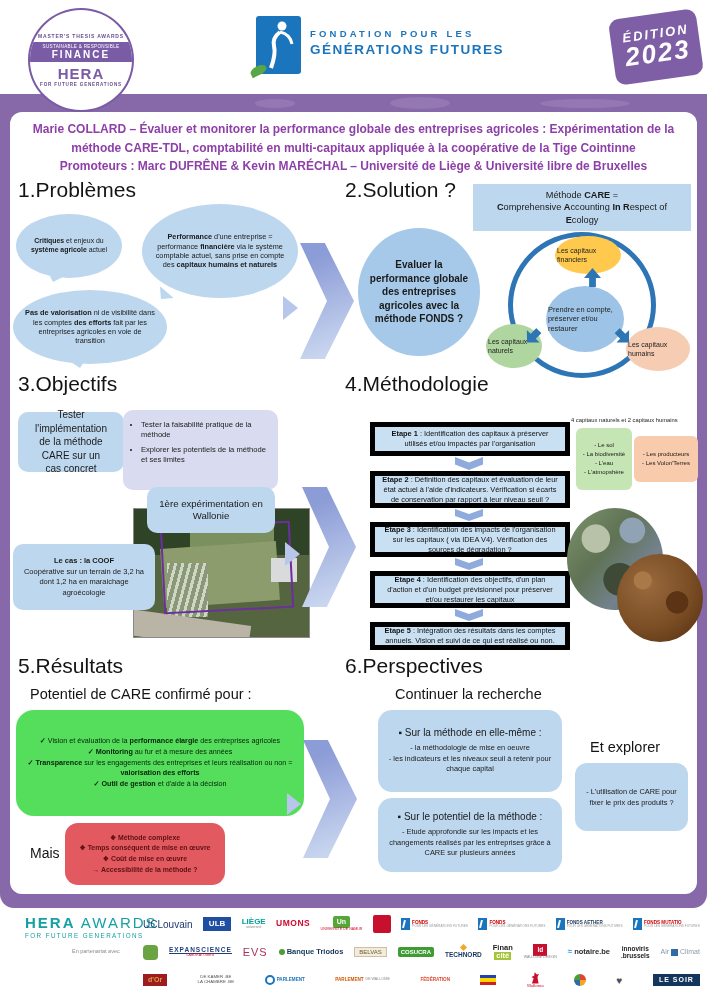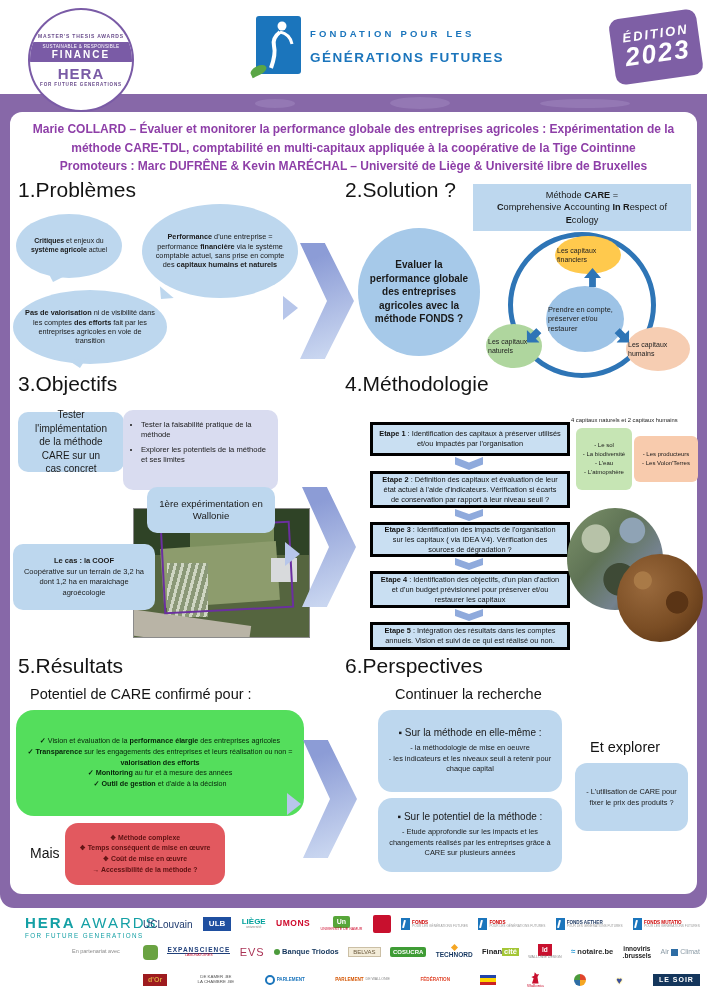--- a/index.html
+++ b/index.html
@@ -16,21 +16,21 @@
   .ob-b1{font-size:4.6px;letter-spacing:.3px}
   .ob-b2{font-size:10px;font-weight:bold;letter-spacing:2px}
   .ob-hera{font-size:15px;font-weight:bold;color:#7A5BA6;letter-spacing:1px}
   .ob-bot{font-size:4.6px;color:#6a4d8c;letter-spacing:.8px;font-weight:bold}
 
   .fl-sq{position:absolute;left:256px;top:16px;width:45px;height:58px;background:#1B75BC;border-radius:3px;z-index:6}
   .fl-leaf{position:absolute;left:250px;top:66px;width:17px;height:9px;background:#5aa646;
            border-radius:50% 50% 50% 0;transform:rotate(-25deg);z-index:7}
   .fl-text{position:absolute;left:310px;top:28px;color:#1B75BC;z-index:6}
   .fl-l1{font-size:9.5px;font-weight:bold;letter-spacing:3.2px}
-  .fl-l2{font-size:13.5px;font-weight:bold;letter-spacing:1.5px;margin-top:11px}
+  .fl-l2{font-size:13.5px;font-weight:bold;letter-spacing:1.5px;margin-top:3px}
 
   .edition{position:absolute;left:612px;top:14px;width:88px;height:66px;background:#7E5FA5;border-radius:10px;
            transform:rotate(-8deg);color:#fff;display:flex;flex-direction:column;justify-content:center;
            padding-left:12px;font-style:italic;z-index:6}
   .ed1{font-size:13px;font-weight:bold;letter-spacing:2px}
   .ed2{font-size:26px;font-weight:bold;letter-spacing:2px;margin-top:-3px}
 
   
   .band{position:absolute;left:0;top:94px;width:707px;height:814px;background:#8768A8;border-radius:0 0 14px 14px;z-index:1}
   .dec{position:absolute;border-radius:50%;background:#9e85bd;opacity:.55;z-index:2}
@@ -87,21 +87,21 @@
   .m-build{right:7%;top:38%;width:15%;height:19%;background:#d8dadc}
   .m-road{left:-6%;bottom:-4%;width:72%;height:20%;background:#b9b4a6;transform:rotate(8deg)}
   .m-outline{left:16%;top:12%;right:10%;bottom:20%;border:2px solid #6B2FA0;transform:rotate(-3deg)}
 
   
   .cap-label{position:absolute;left:571px;top:417px;width:132px;font-size:5.8px;color:#222}
   .cap-green{position:absolute;left:576px;top:428px;width:56px;height:62px;background:#C6E5B4;border-radius:6px;
              display:flex;flex-direction:column;align-items:center;justify-content:center;font-size:6px;line-height:1.5;text-align:center}
   .cap-pink{position:absolute;left:634px;top:436px;width:64px;height:46px;background:#F8CBAD;border-radius:6px;
             display:flex;flex-direction:column;align-items:center;justify-content:center;font-size:6px;line-height:1.5;text-align:center}
-  .etape{position:absolute;left:370px;width:200px;background:#C9DFF2;border:3px solid #000000;display:flex;
+  .etape{position:absolute;left:370px;width:200px;background:#C9DFF2;border:5px solid #000000;display:flex;
          align-items:center;justify-content:center;text-align:center;font-size:7.4px;line-height:1.35;padding:2px 6px;color:#111}
   .ph{position:absolute;border-radius:50%}
   .ph1{left:567px;top:508px;width:96px;height:102px;
        background:radial-gradient(circle at 30% 30%,#b7c2a8 0 14%,rgba(0,0,0,0) 15%),
                   radial-gradient(circle at 68% 22%,#8fa3b5 0 12%,rgba(0,0,0,0) 13%),
                   radial-gradient(circle at 55% 70%,#3e4a36 0 18%,rgba(0,0,0,0) 19%),
                   linear-gradient(130deg,#7d936b,#5f7355 40%,#74828e 70%,#49543f)}
   .ph2{left:617px;top:554px;width:86px;height:88px;
        background:radial-gradient(circle at 30% 30%,#a97a47 0 10%,rgba(0,0,0,0) 11%),
                   radial-gradient(circle at 70% 55%,#5a3415 0 14%,rgba(0,0,0,0) 15%),
@@ -152,21 +152,21 @@
   .lg-expan .lt{color:#1f3f7a;font-weight:bold;font-size:6.5px;letter-spacing:1px;border-bottom:1px solid #1f3f7a}
   .lg-expan .ls{color:#c8102e}
   .lg-evs .lt{color:#aa3355;font-weight:400;font-size:11px;letter-spacing:1px}
   .lg-triodos{flex-direction:row;gap:2px}
   .lg-triodos .lt{color:#14365c;font-weight:bold;font-size:7.5px}
   .gdot{width:6px;height:6px;border-radius:50%;background:#4c9b3c}
   .lg-belvas .lt{color:#6b5a3e;font-size:6px;border:1px solid #cbbfa5;background:#f3ecd9;padding:1px 4px}
   .lg-cosucra .lt{background:#3f9c35;color:#fff;font-weight:bold;padding:2px 3px;font-size:6px;border-radius:2px}
   .lg-technord .lt{color:#13355f;font-weight:900;font-size:6.5px}
   .diam{width:5px;height:5px;background:#f5a623;transform:rotate(45deg);margin-bottom:1px}
-  .lg-financite{flex-direction:row;gap:0}
+  .lg-financite{flex-direction:column;gap:0}
   .lg-financite .lt{color:#222;font-weight:bold;font-size:7.5px}
   .lg-financite .ls{background:#a4c636;color:#fff;font-size:7.5px;font-weight:bold;padding:0 2px}
   .lg-wd .lt{background:#c8102e;color:#fff;font-weight:bold;font-size:6.5px;padding:2px 4px}
   .lg-notaire{flex-direction:row;gap:2px}
   .lg-notaire .lt{color:#2b2b2b;font-weight:bold;font-size:7.5px}
   .wave{color:#2e9bd6;font-size:8px;font-weight:bold}
   .lg-inno .lt{font-weight:bold;color:#222;font-size:6.5px}
   .lg-air{flex-direction:row;gap:2px}
   .lg-air .lt,.lg-air .ls{color:#8a9aa5;font-size:7px}
   .bsq{width:7px;height:7px;background:#2e6da4}
@@ -338,22 +338,22 @@
     </div>
 
     <div class="ph ph1"></div>
     <div class="ph ph2"></div>
 
     <div class="h1" style="left:18px;top:654px">5.Résultats</div>
     <div class="sub" style="left:30px;top:686px">Potentiel de CARE confirmé pour :</div>
 
     <div class="res-green">
       <div class="g-line"><span class="chk">✓</span><span>Vision et évaluation de la </span><b>performance élargie</b><span> des entreprises agricoles</span></div>
+      <div class="g-line"><span class="chk">✓</span><b>Monitoring</b><span> au fur et à mesure des années</span></div>
       <div class="g-line"><span class="chk">✓</span><b>Transparence</b><span> sur les engagements des entreprises et leurs réalisation ou non = </span><b>valorisation des efforts</b></div>
-      <div class="g-line"><span class="chk">✓</span><b>Monitoring</b><span> au fur et à mesure des années</span></div>
       <div class="g-line"><span class="chk">✓</span><b>Outil de gestion</b><span> et d'aide à la décision</span></div>
     </div>
 
     <div class="sub" style="left:30px;top:845px;font-size:14px">Mais</div>
     <div class="res-red">
       <div>❖ Méthode complexe</div>
       <div>❖ Temps conséquent de mise en œuvre</div>
       <div>❖ Coût de mise en œuvre</div>
       <div>→ Accessibilité de la méthode ?</div>
     </div>

